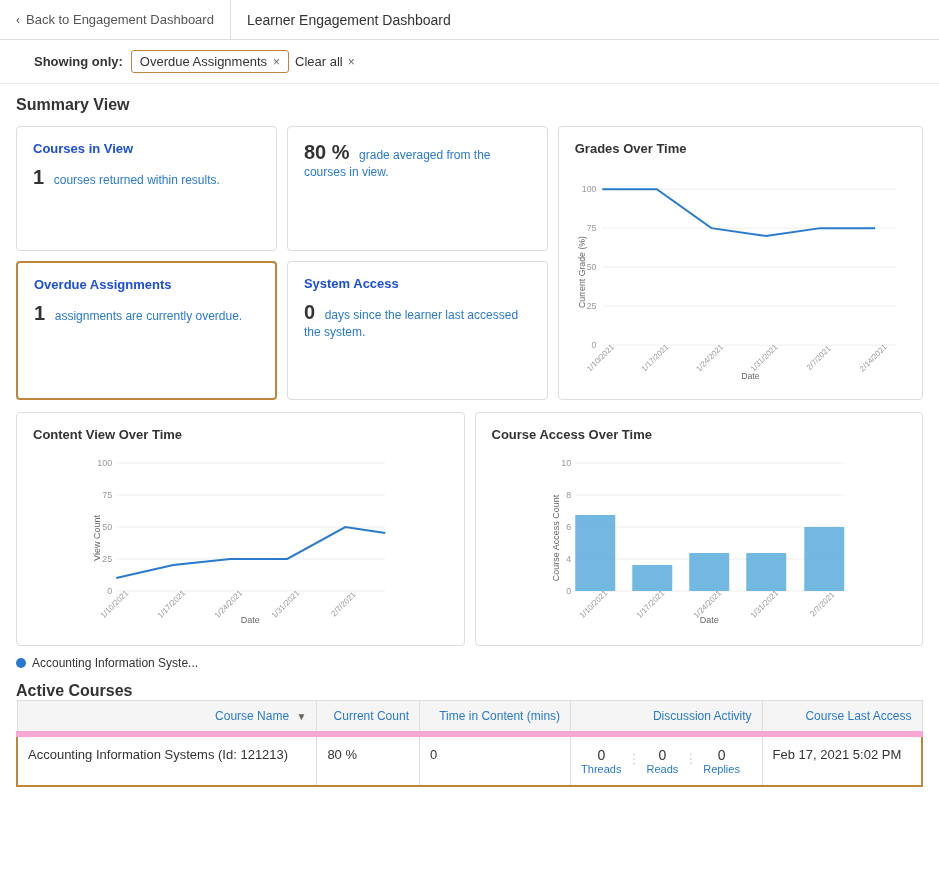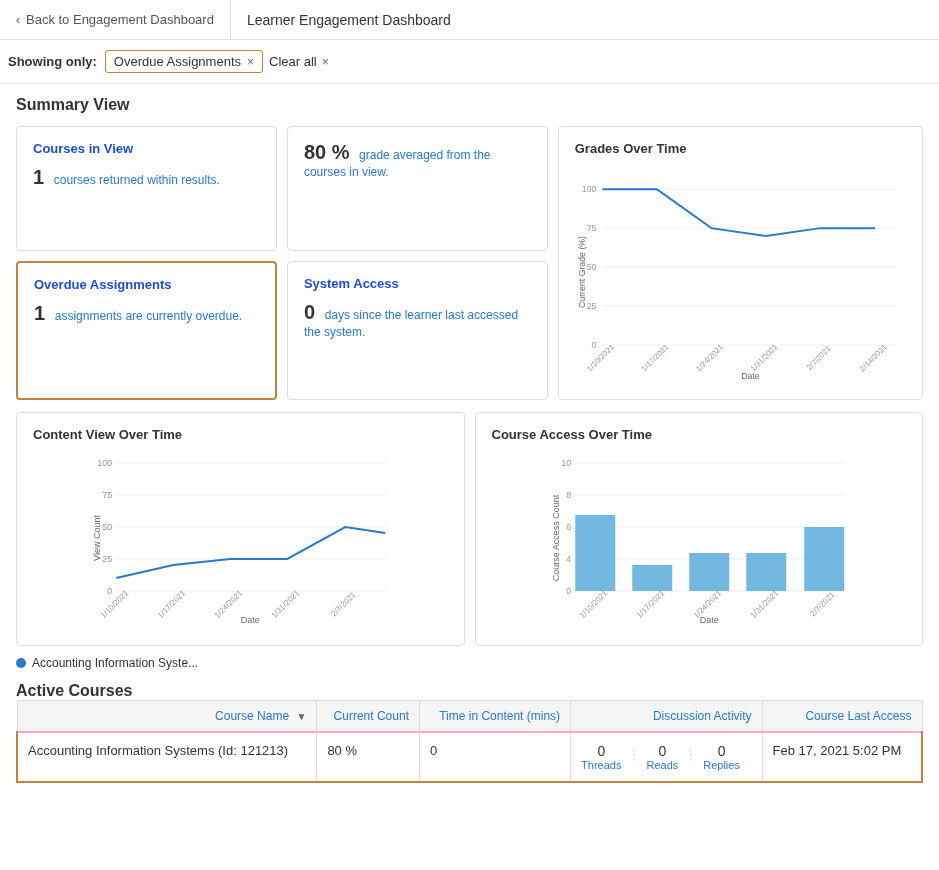--- a/index.html
+++ b/index.html
@@ -32,21 +32,21 @@
       padding: 0 16px;
       font-size: 14px;
       color: #333;
       font-weight: normal;
     }
 
     
     .filter-bar {
       display: flex;
       align-items: center;
-      padding: 10px 8px;
+      padding: 10px 34px;
       border-bottom: 1px solid #e8e8e8;
     }
     .showing-label {
       font-size: 13px;
       color: #333;
       margin-right: 8px;
       font-weight: bold;
     }
     .filter-tag {
       display: flex;
@@ -194,21 +194,21 @@
       color: #2979cc;
       font-weight: normal;
     }
     .courses-table td {
       border: 1px solid #ddd;
       padding: 10px;
       font-size: 13px;
       vertical-align: top;
     }
     .highlighted-row td {
-      border-top: 2px solid #f9a8d4;
+      border-top: 6px solid #f9a8d4;
       border-bottom: 2px solid #c0853a;
     }
     .highlighted-row td:first-child {
       border-left: 2px solid #c0853a;
     }
     .highlighted-row td:last-child {
       border-right: 2px solid #c0853a;
     }
     .discussion-cell {
       display: flex;

